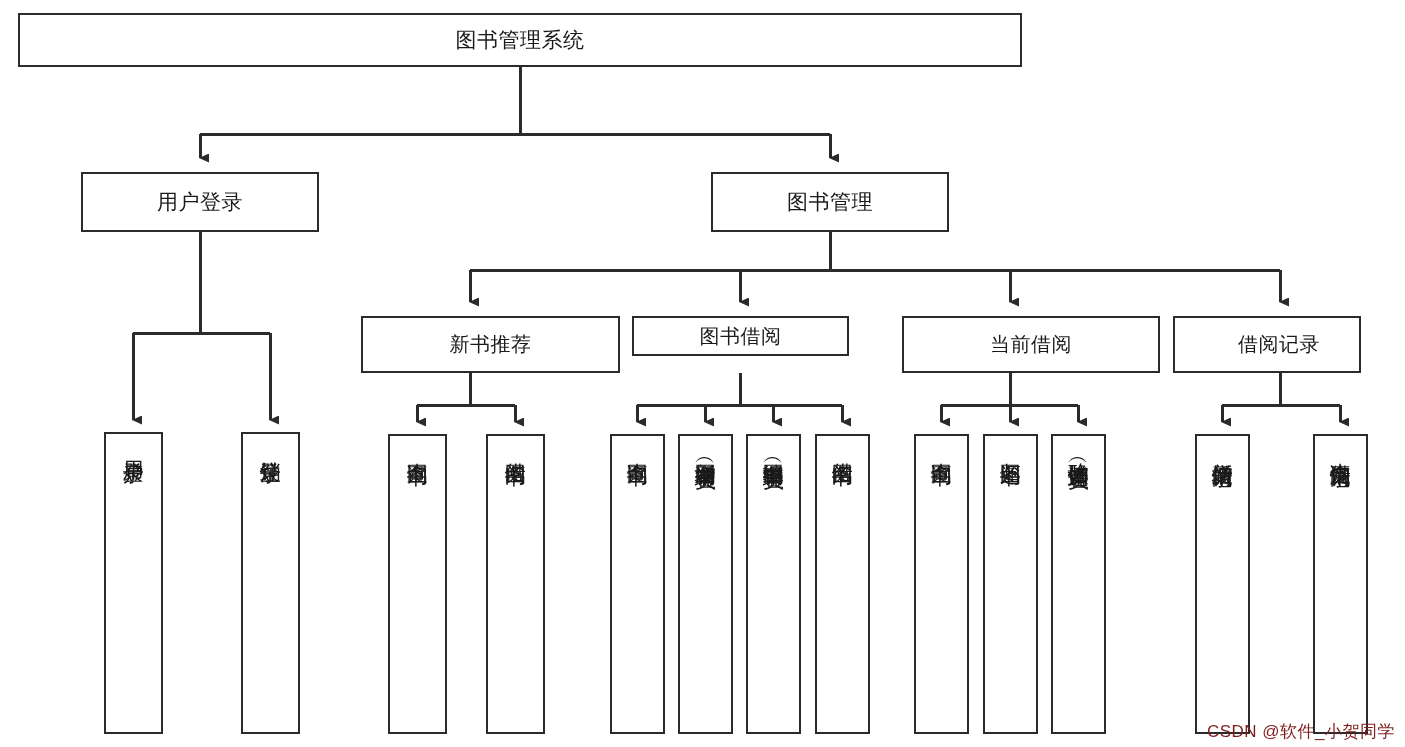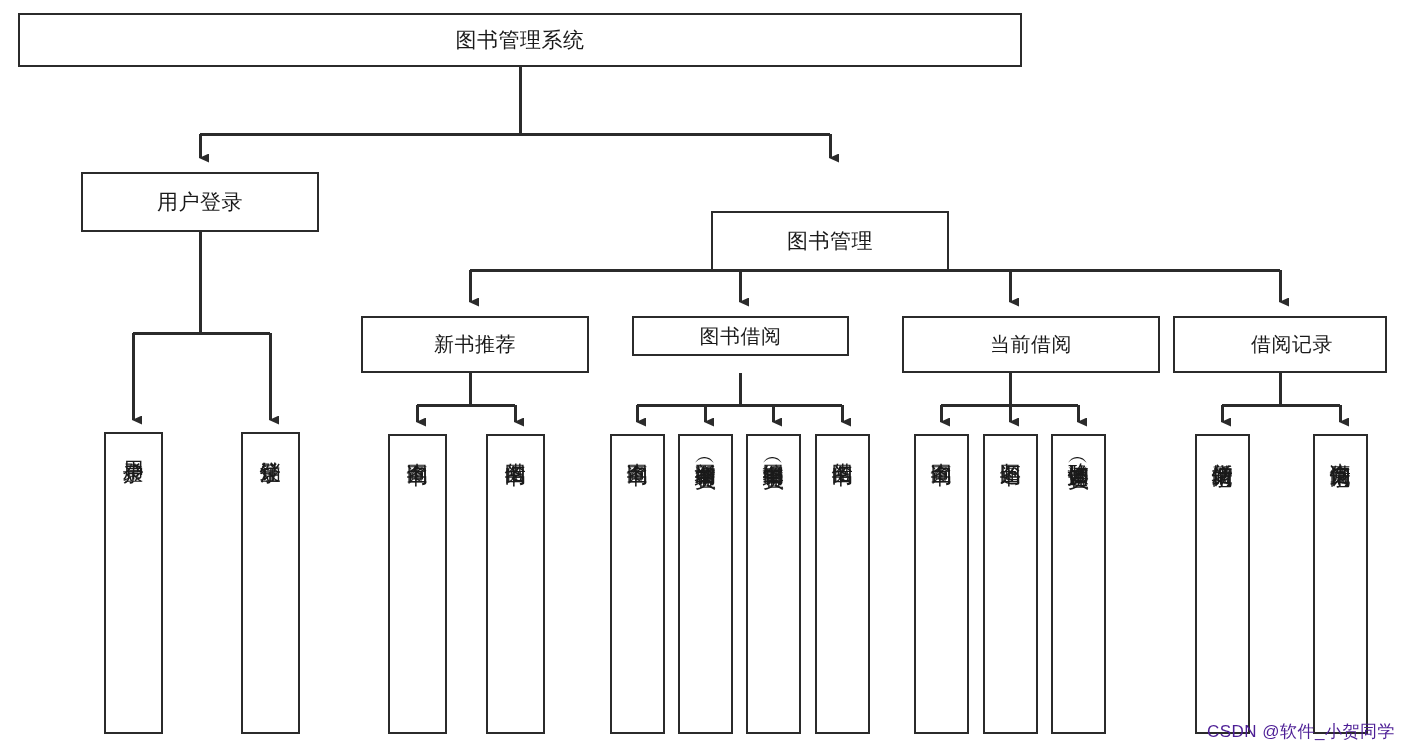--- a/index.html
+++ b/index.html
@@ -60,21 +60,21 @@
   }
   .node.level-root .label { font-size: 21px; }
   .node.level-2 .label { font-size: 21px; }
   .node.level-3 .label { font-size: 20px; }
 
   #watermark {
     position: absolute;
     right: 10px;
     bottom: 4px;
     font-size: 17px;
-    color: #4c1d95;
+    color: #7f1d1d;
     letter-spacing: 0.5px;
     white-space: nowrap;
     user-select: none;
   }
 </style>
 </head>
 <body>
 
 <div id="diagram-root">
 
@@ -128,34 +128,34 @@
     </g>
   </svg>
 
   <div class="node level-root" style="left:18px; top:13px; width:1004px; height:54px;">
     <span class="label">图书管理系统</span>
   </div>
 
   <div class="node level-2" style="left:81px; top:172px; width:238px; height:60px;">
     <span class="label">用户登录</span>
   </div>
-  <div class="node level-2" style="left:711px; top:172px; width:238px; height:60px;margin-top:39px;">
+  <div class="node level-2" style="left:711px; top:172px; width:238px; height:60px;">
     <span class="label">图书管理</span>
   </div>
 
-  <div class="node level-3" style="left:361px; top:316px; width:228px; height:57px;">
+  <div class="node level-3" style="left:361px; top:316px; width:259px; height:57px;">
     <span class="label">新书推荐</span>
   </div>
   <div class="node level-3" style="left:632px; top:316px; width:217px; height:40px;">
     <span class="label">图书借阅</span>
   </div>
   <div class="node level-3" style="left:902px; top:316px; width:258px; height:57px;">
     <span class="label">当前借阅</span>
   </div>
-  <div class="node level-3" style="left:1173px; top:316px; width:214px; height:57px;padding-left:24px;">
+  <div class="node level-3" style="left:1173px; top:316px; width:188px; height:57px;padding-left:24px;">
     <span class="label">借阅记录</span>
   </div>
 
   <div class="node vertical" style="left:104px; top:432px; width:59px; height:302px;">
     <span class="label">用户登录</span>
   </div>
   <div class="node vertical" style="left:241px; top:432px; width:59px; height:302px;">
     <span class="label">注销登录</span>
   </div>
 

